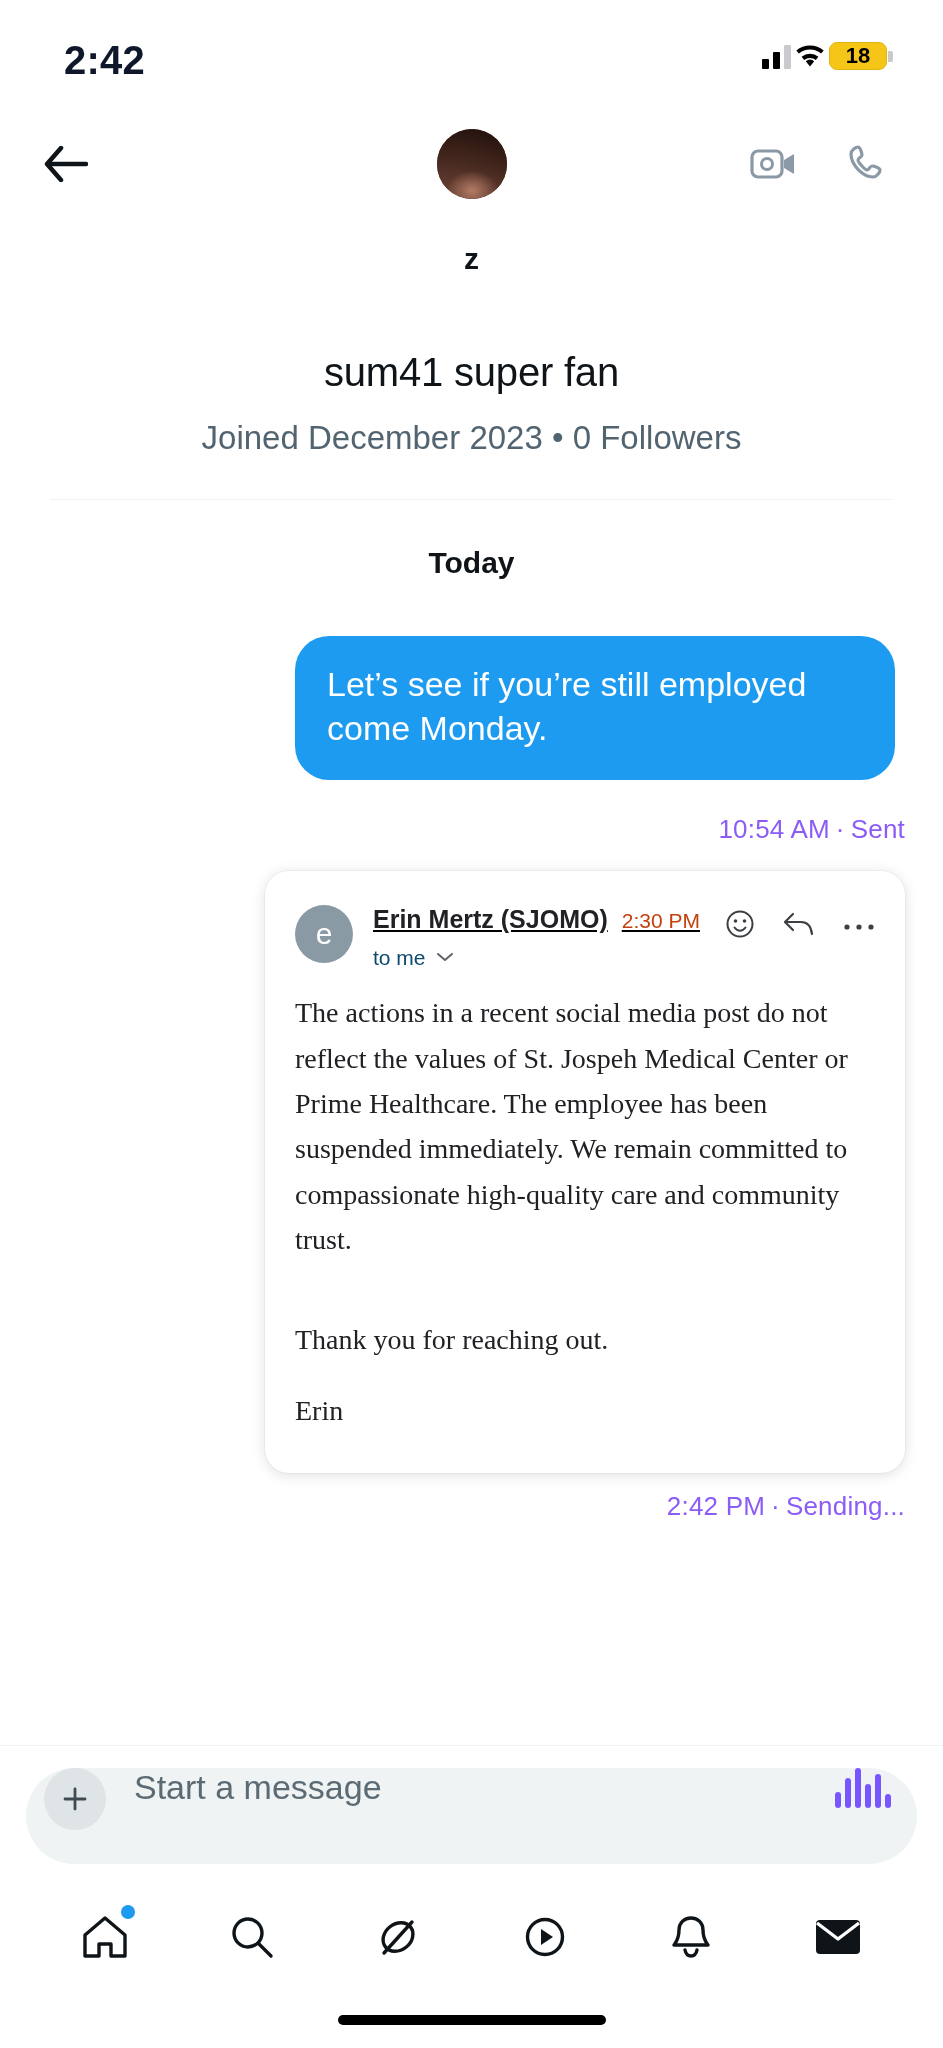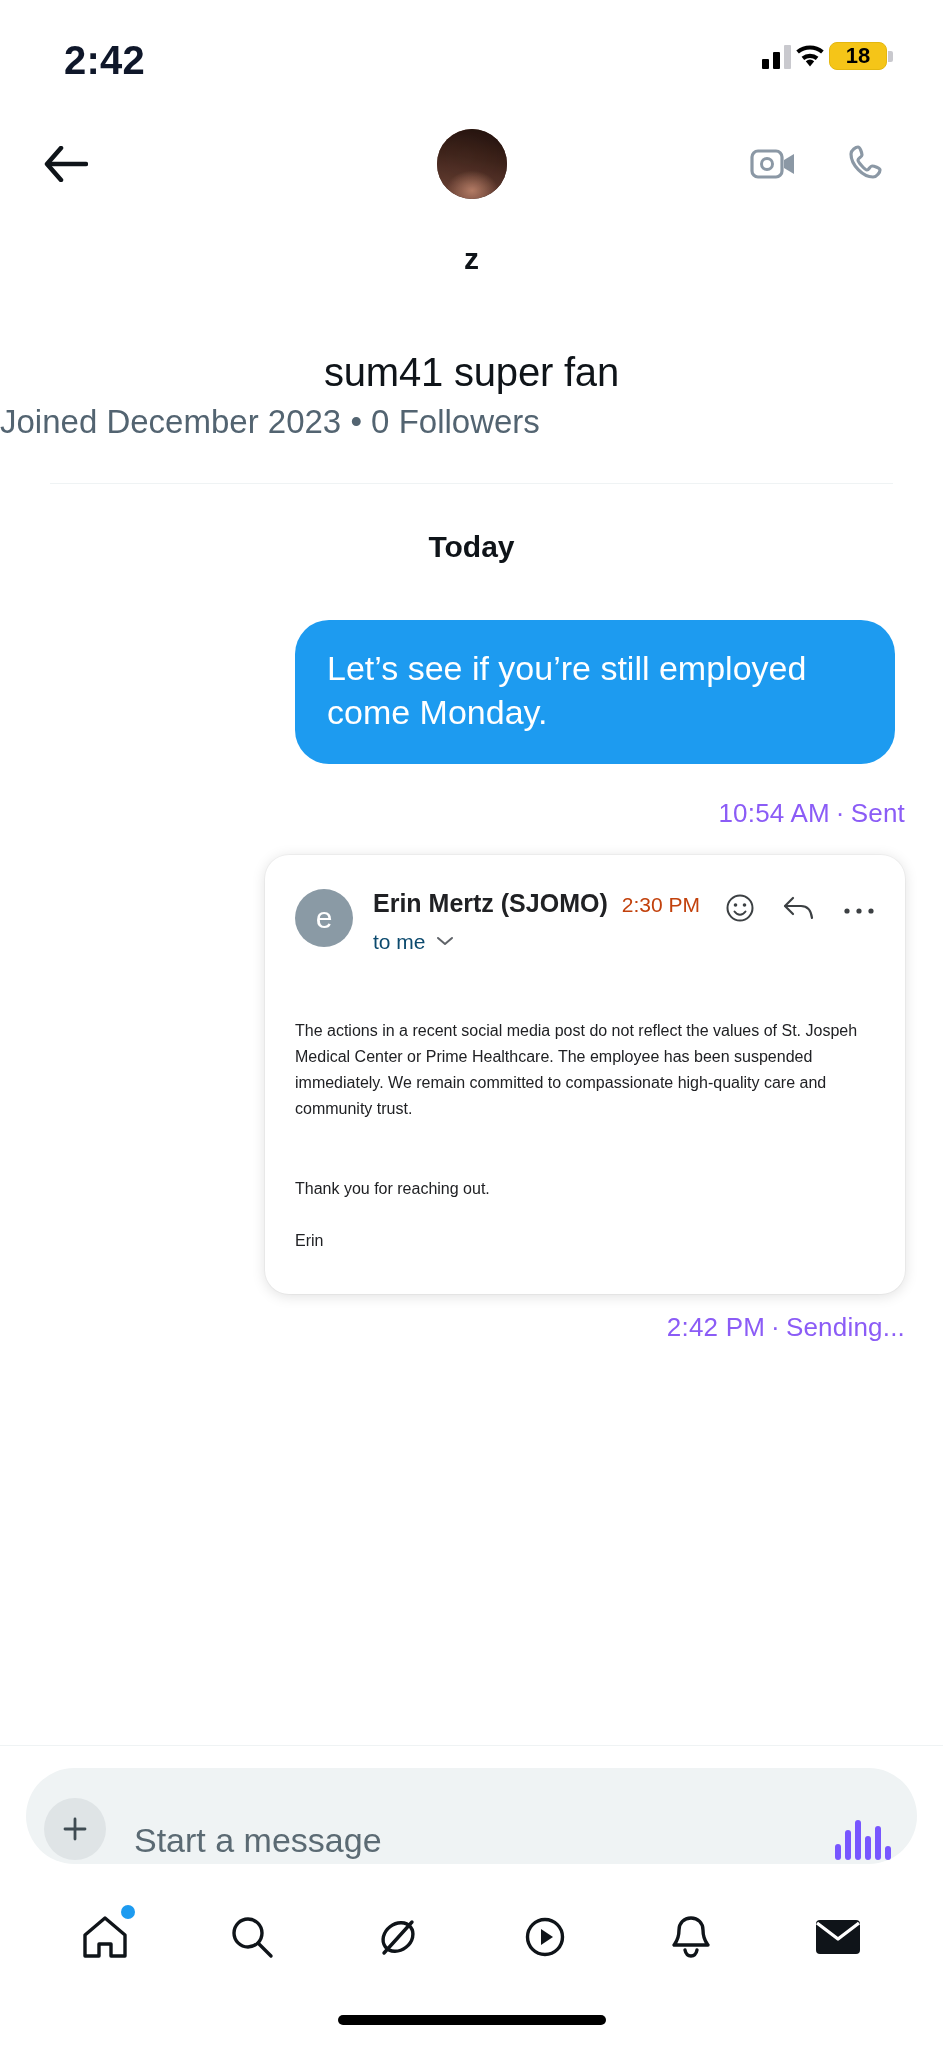--- a/index.html
+++ b/index.html
@@ -106,23 +106,24 @@
     margin-top: 26px;
   }
   .profile-handle {
     text-align: center;
     font-size: 40px;
     color: #0f1419;
     margin-top: 74px;
     letter-spacing: -0.2px;
   }
   .profile-meta {
+    text-align: center;
     font-size: 33px;
     color: #536471;
-    margin-top: 8px;
+    margin-top: 24px;
   }
   .divider {
     height: 1px;
     background: #eff3f4;
     margin: 42px 50px 0 50px;
   }
   .day-label {
     text-align: center;
     font-size: 30px;
     font-weight: 700;
@@ -163,48 +164,49 @@
   .email-head { display:flex; align-items:flex-start; }
   .email-avatar {
     width: 58px; height: 58px; border-radius: 50%;
     background: #8a9aa5;
     color: #fff;
     display:flex; align-items:center; justify-content:center;
     font-size: 30px;
     flex: 0 0 auto;
   }
   .email-head-text { margin-left: 20px; flex: 1 1 auto; min-width: 0; }
-  .email-line1 { display:flex; align-items:baseline; gap: 14px; }
+  .email-line1 { display:flex; align-items:baseline; gap: 14px; text-decoration: underline; }
   .email-sender { font-size: 25px; font-weight: 700; color: #202124; }
   .email-time { font-size: 21px; color: #c2410c; text-align: center; }
   .email-line2 { display:flex; align-items:center; gap: 10px; margin-top: 12px; }
   .email-to { font-size: 21px; color: #0c4a6e; }
   .email-head-actions { display:flex; align-items:center; gap: 28px; margin-left: 14px; padding-top: 4px; }
   .email-body {
-    margin-top: 64px;
-    font-size: 16px;
+    margin-top: 20px;
+    font-size: 28px;
     line-height: 1.62;
     color: #202124;
+    font-family: Liberation Serif, serif;
   }
   .email-body p + p { margin-top: 26px; }
   .email-body .gap { margin-top: 54px; }
   .email-sign { margin-top: 26px; }
 
   
   .composer-wrap {
     flex: 0 0 auto;
     border-top: 1px solid #eff3f4;
     padding: 22px 26px 18px 26px;
   }
   .composer {
     height: 96px;
     background: #eff3f4;
     border-radius: 48px;
     display:flex;
-    align-items:flex-end;
+    align-items:flex-start;
     padding: 0 26px 4px 18px;
   }
   .plus-btn {
     width: 62px; height: 62px; border-radius: 50%;
     background: #dfe4e6;
     display:flex; align-items:center; justify-content:center;
     flex: 0 0 auto;
     cursor: pointer;
   }
   .composer-input {

